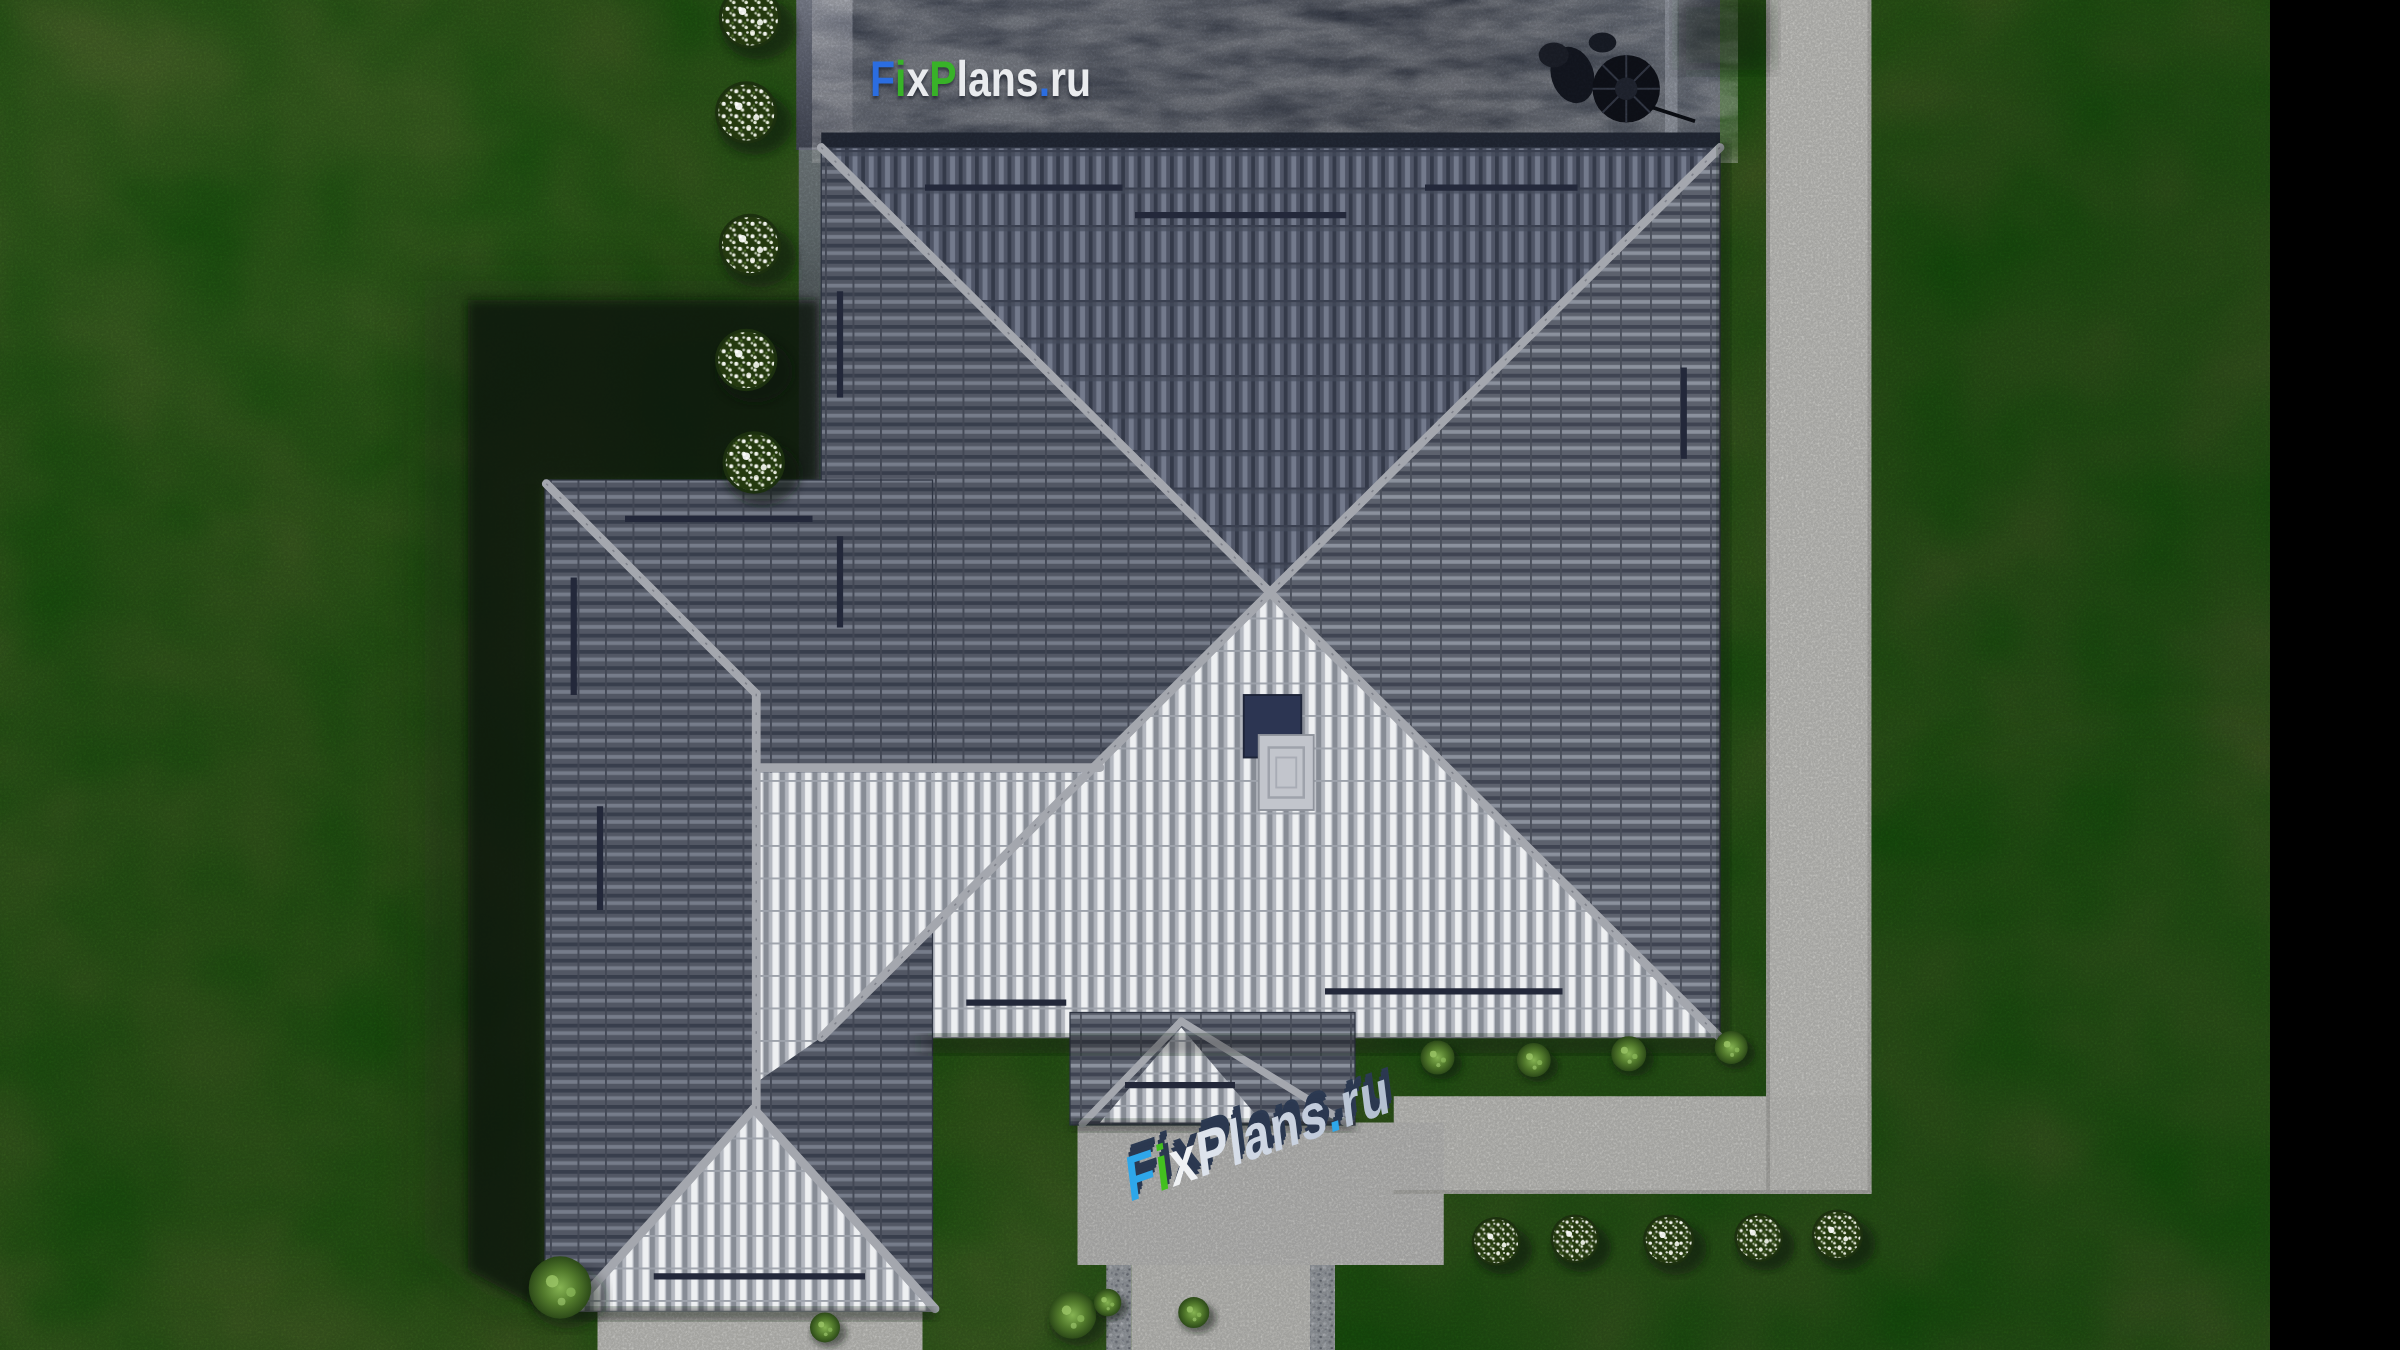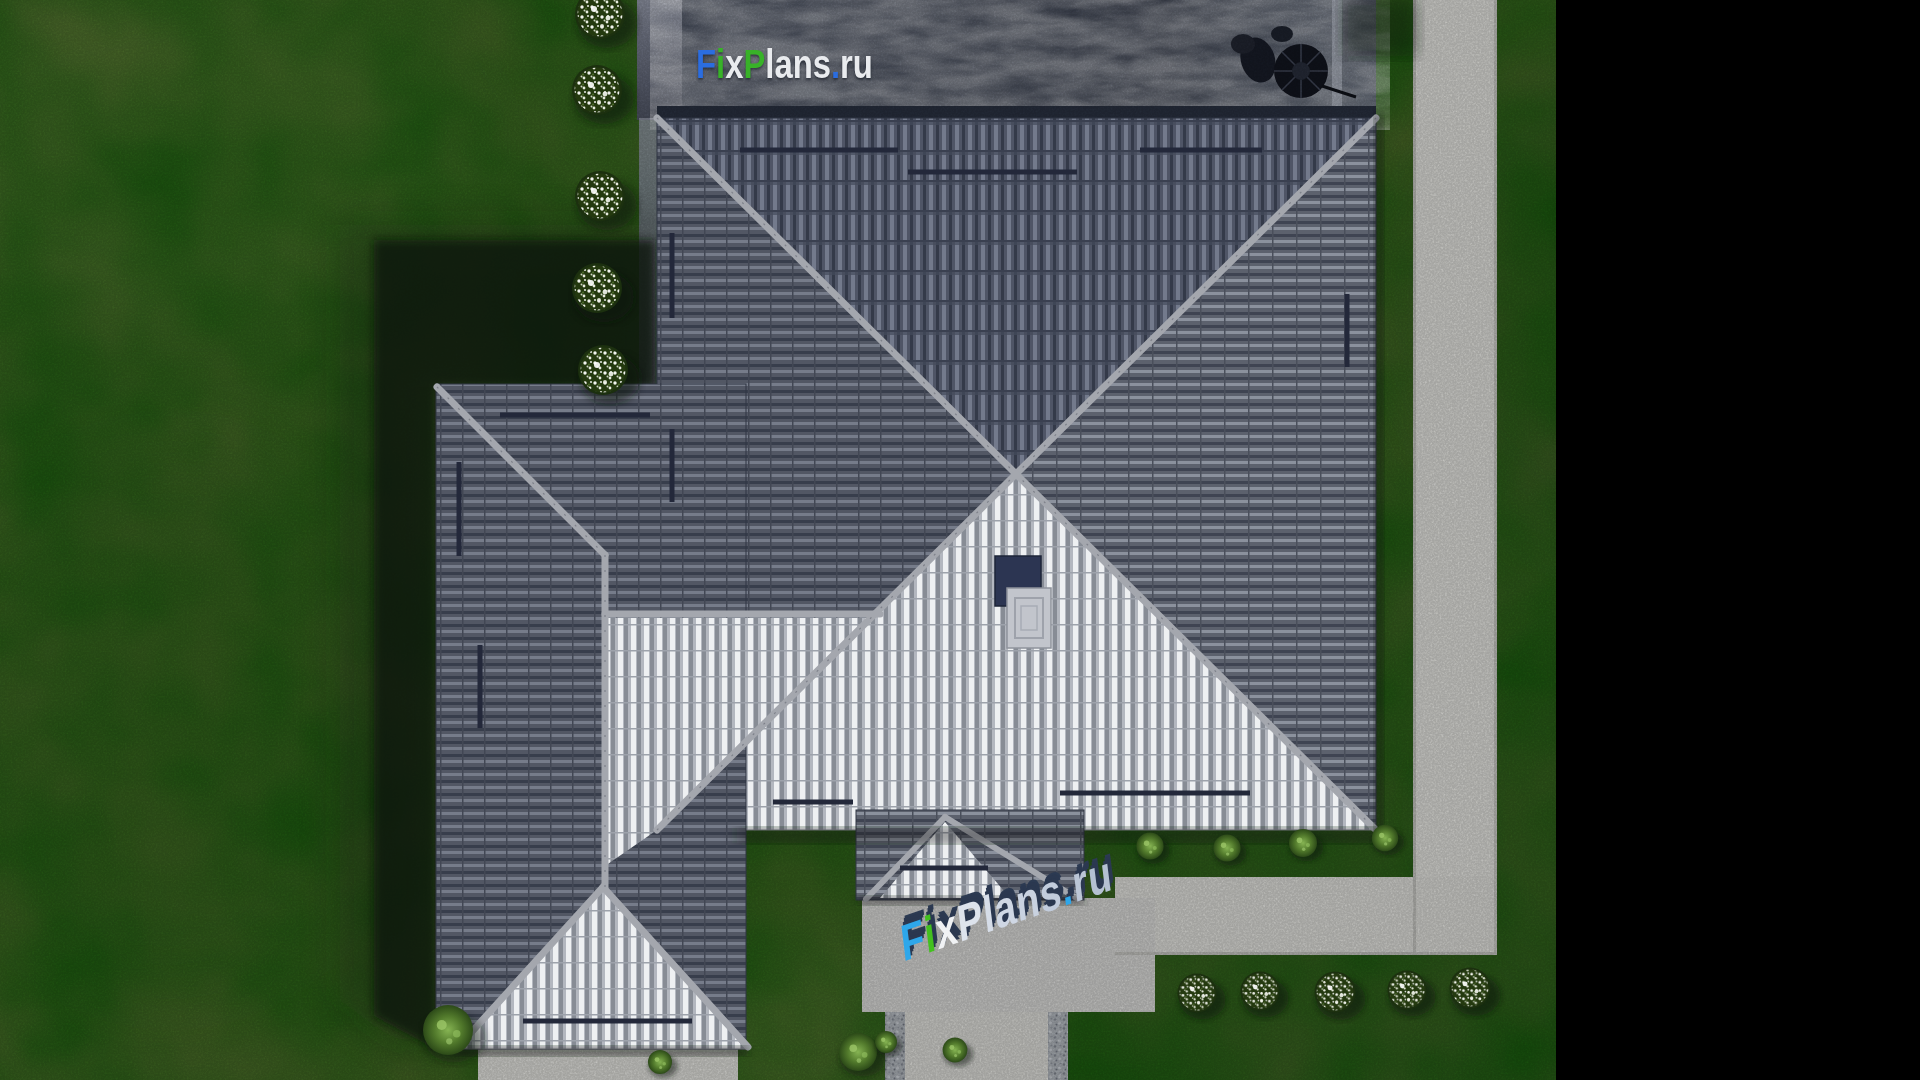--- a/index.html
+++ b/index.html
@@ -1,16 +1,16 @@
 <!DOCTYPE html>
 <html><head>
 <meta charset="utf-8">
 <style>
   html,body{margin:0;padding:0;background:#000;}
-  #stage{position:relative;width:1556px;height:1080px;overflow:hidden;
+  #stage{position:relative;width:1816px;height:1080px;overflow:hidden;
          font-family:"Liberation Sans","DejaVu Sans",sans-serif;}
   #stage svg{position:absolute;left:0;top:0;}
   .wm{position:absolute;font-weight:bold;white-space:nowrap;line-height:1;}
   #wm-top{left:696px;top:44px;font-size:40px;transform:scaleX(.82);transform-origin:0 0;
           letter-spacing:0px;text-shadow:0 2px 3px rgba(8,12,24,.55);}
   #wm-path{left:901px;top:921px;font-size:46px;letter-spacing:1px;
            transform:rotate(-19deg) skewX(-12deg) scale(.86,1.08);transform-origin:0 50%;
            text-shadow:2px -3px 0 #2b3850,4px -6px 0 #2b3850,5px -8px 0 #2c3a52;}
 </style>
 </head>

